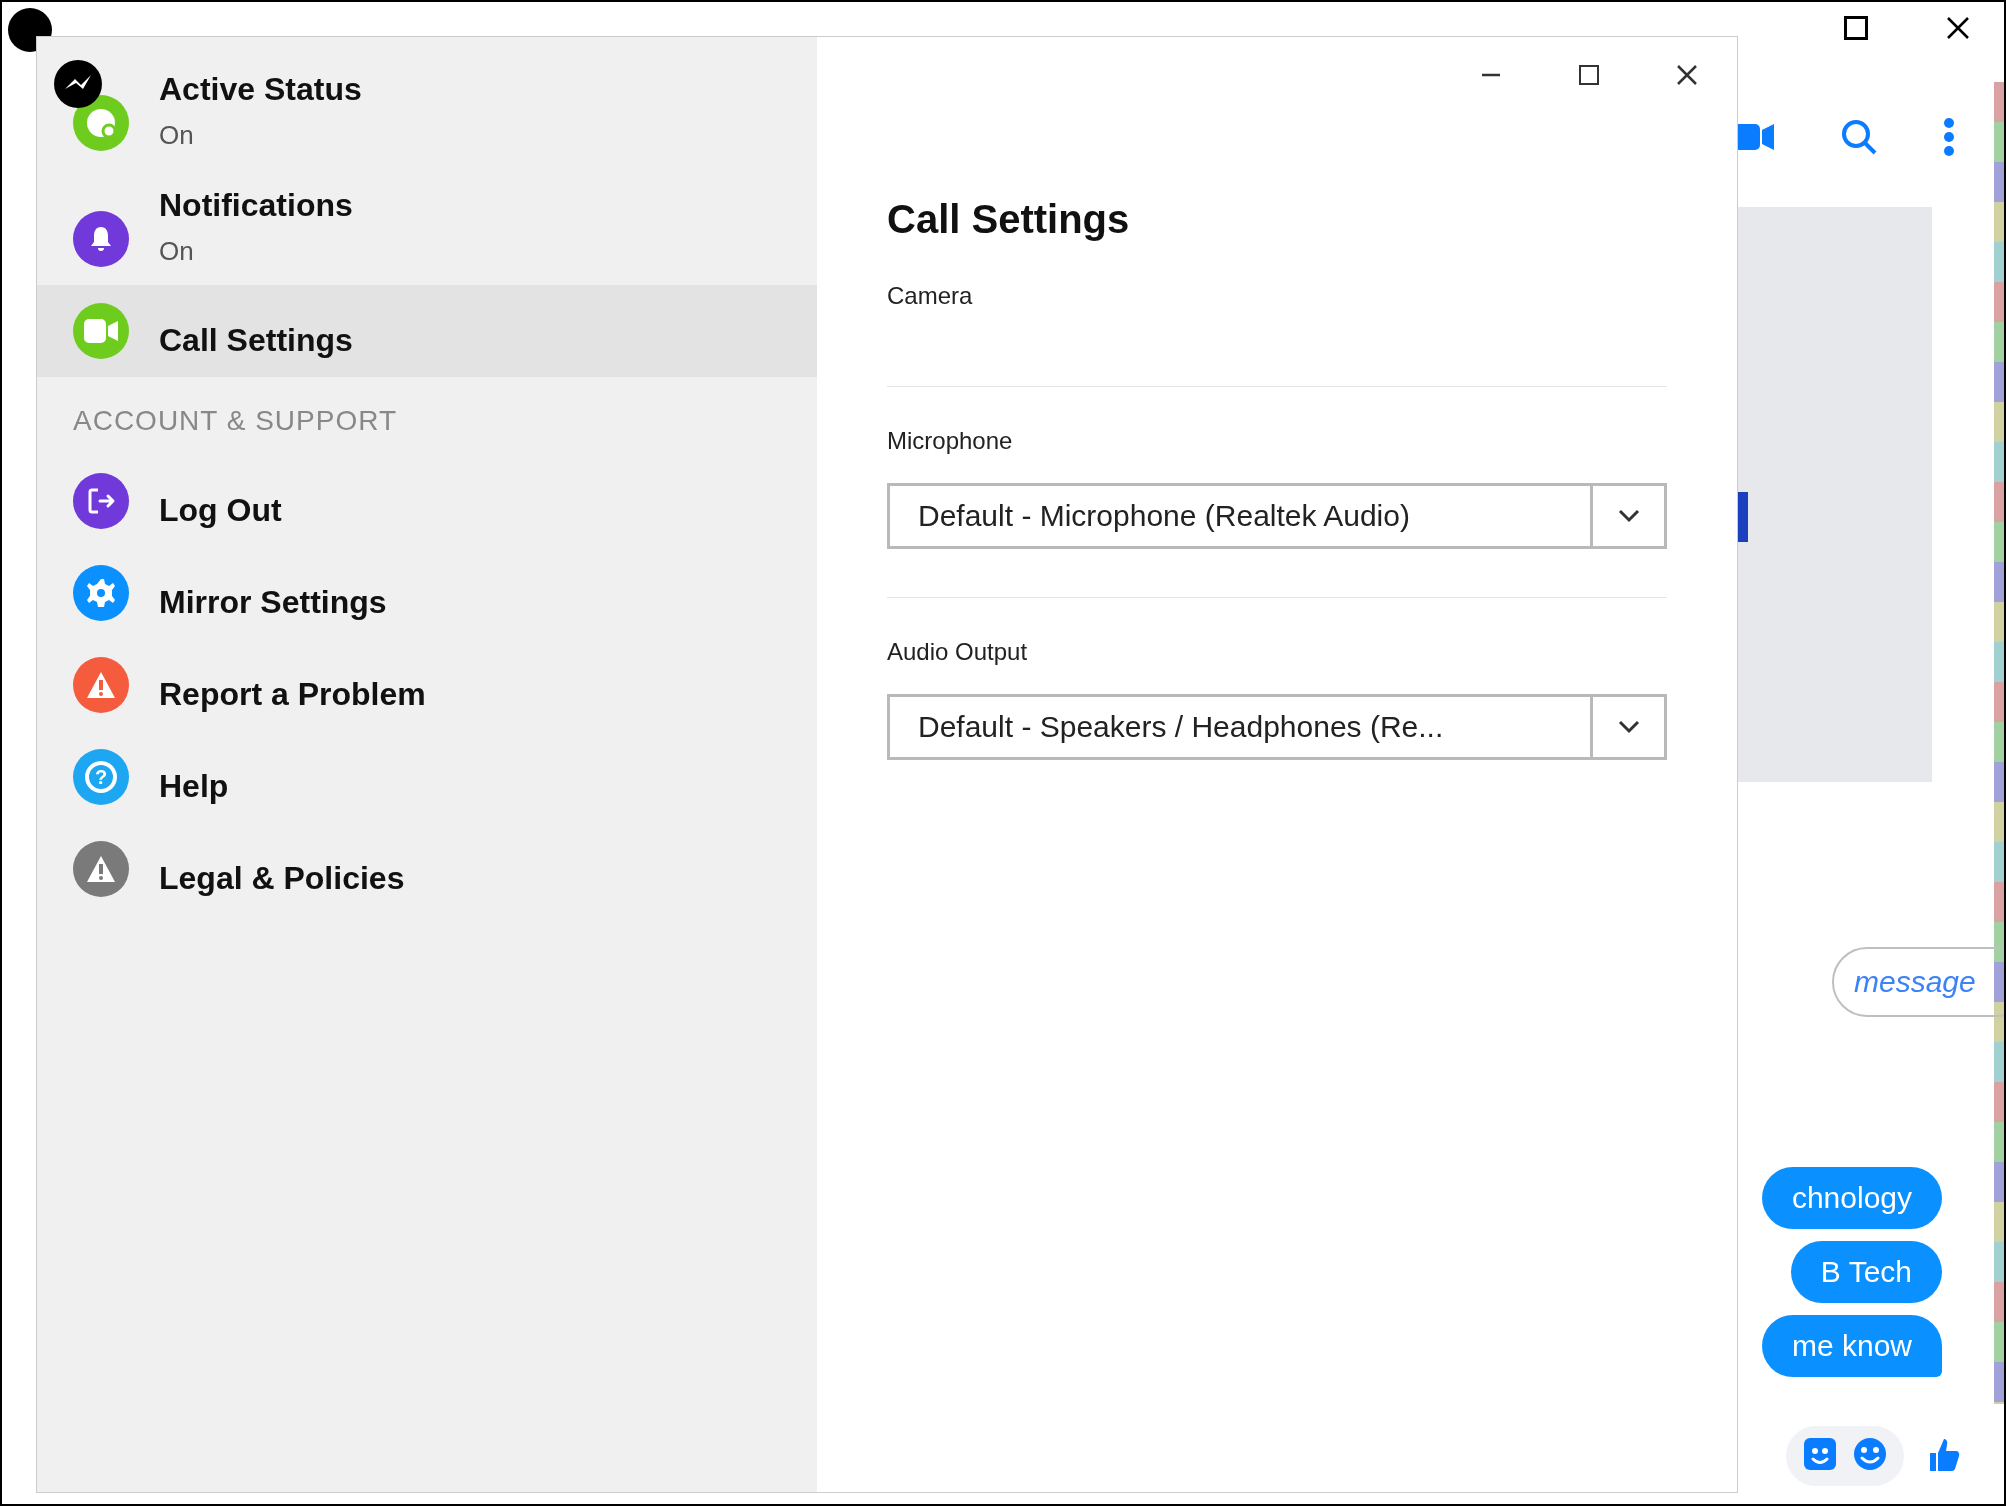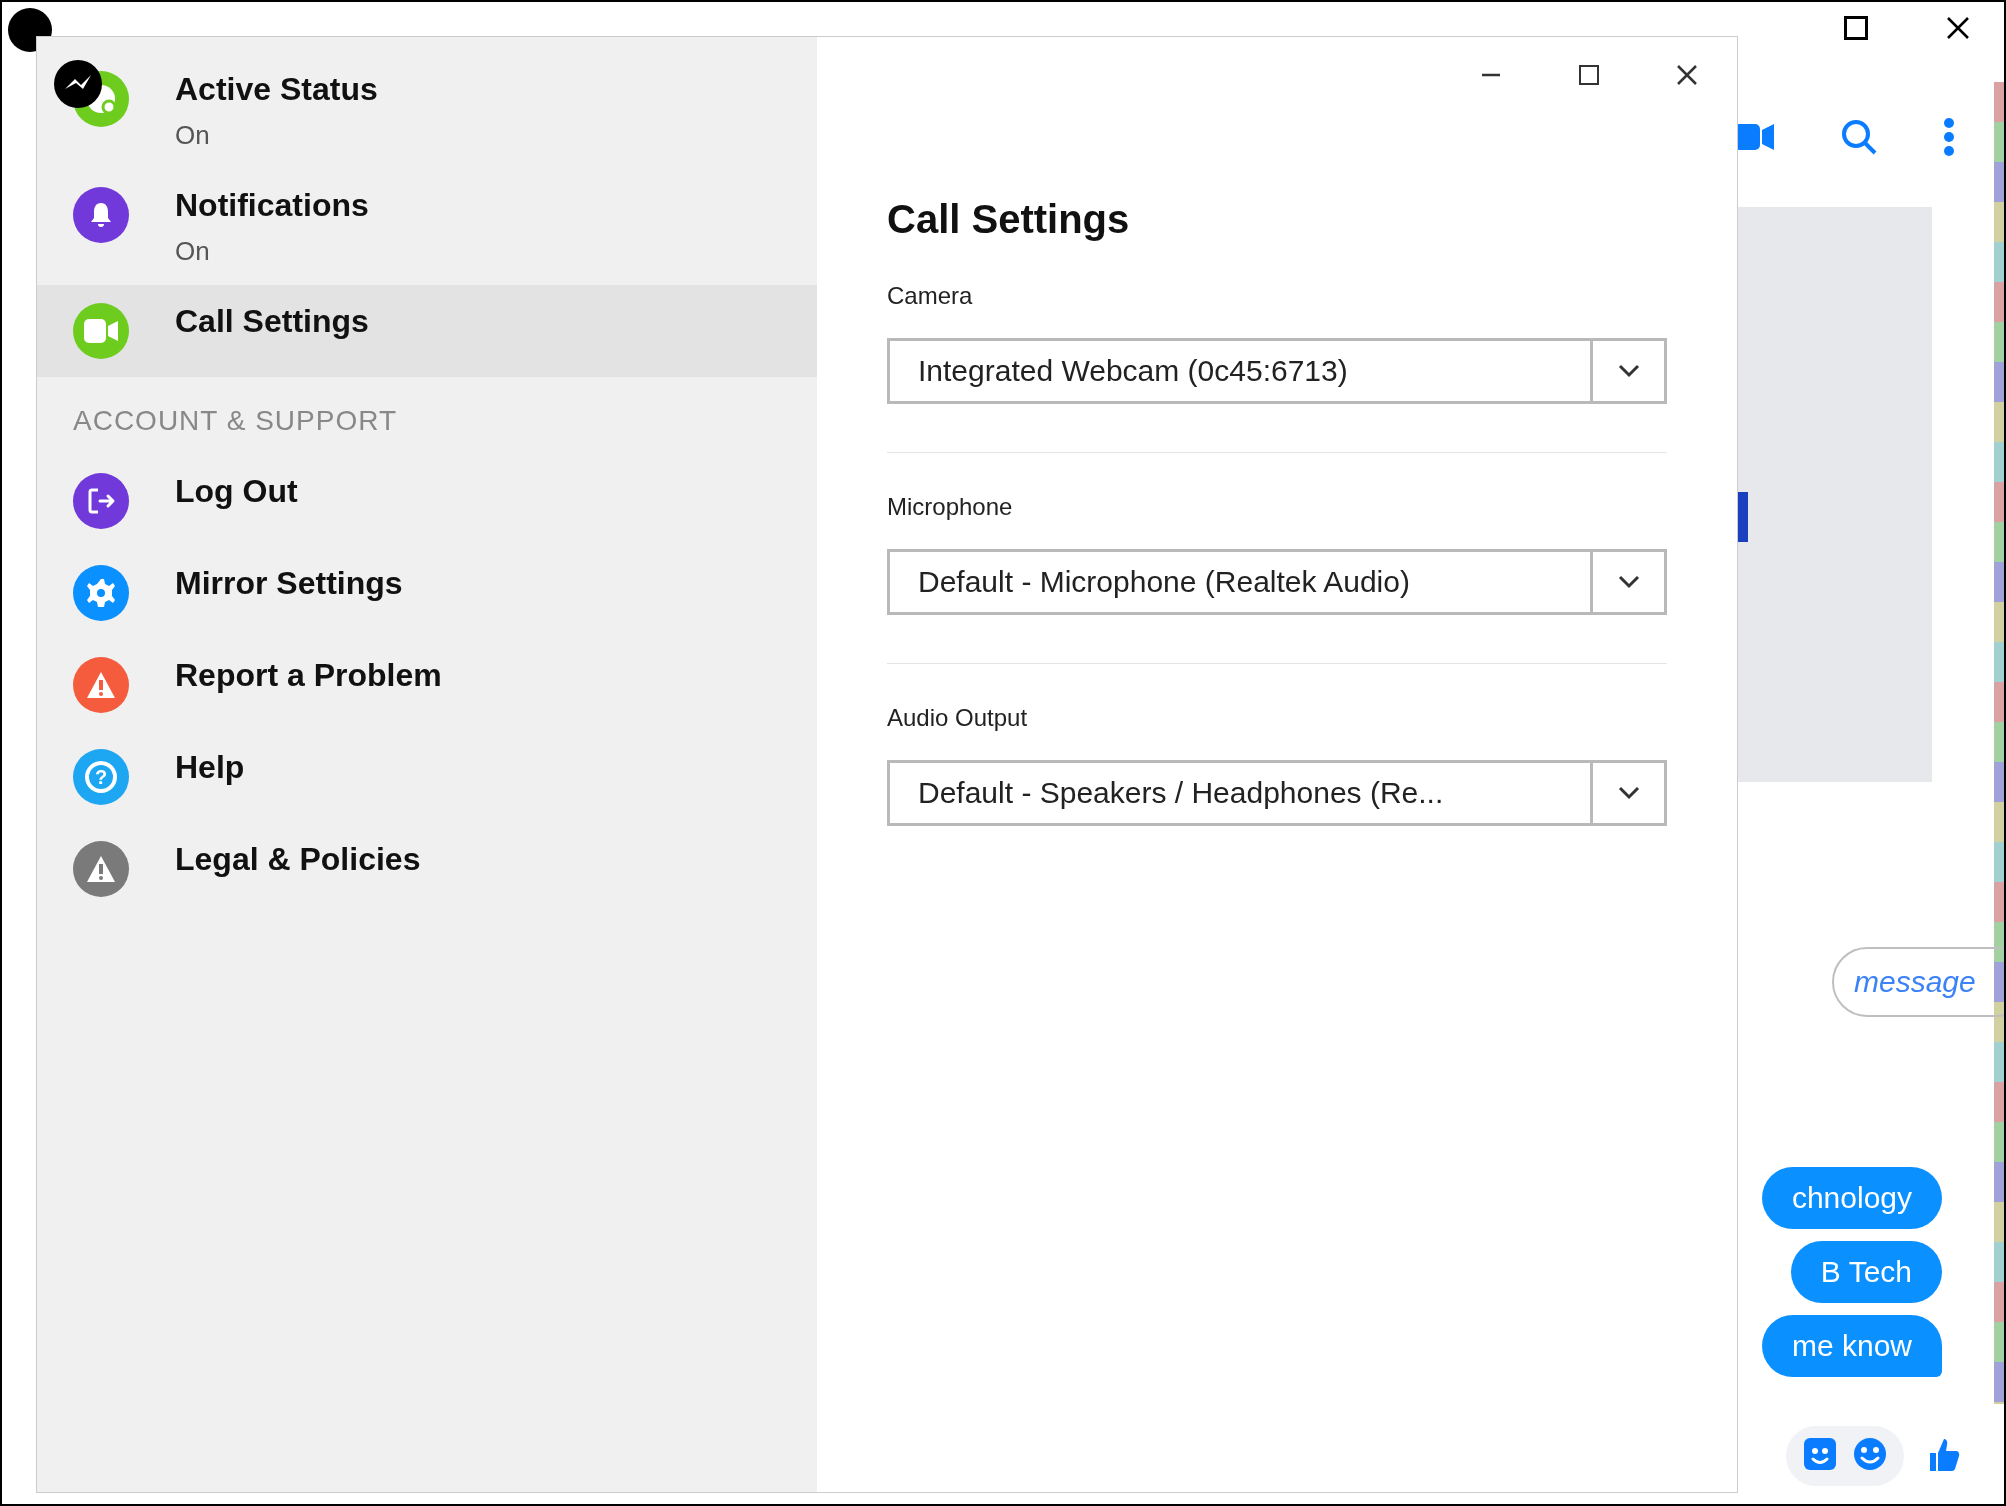--- a/index.html
+++ b/index.html
@@ -139,23 +139,23 @@
     color: #888;
     font-size: 28px;
     font-weight: 500;
     letter-spacing: 1px;
     padding: 100px 36px 18px 36px;
   }
   .section-header.second { padding-top: 28px; }
 
   .nav-item {
     display: flex;
-    align-items: flex-start;
+    align-items: flex-end;
     padding: 18px 36px;
-    gap: 46px;
+    gap: 30px;
     cursor: pointer;
   }
   .nav-item.active { background: #e3e3e3; }
   .nav-icon {
     width: 56px; height: 56px;
     border-radius: 50%;
     flex-shrink: 0;
     display: flex; align-items: center; justify-content: center;
   }
   .nav-text {
@@ -440,28 +440,20 @@
         <svg width="26" height="26" viewBox="0 0 26 26" stroke="#333" stroke-width="2.5" fill="none">
             <path d="M4 4 L22 22 M22 4 L4 22"></path>
           </svg>
       </div>
     </div>
 
     <div class="content-title">Call Settings</div>
 
     <div class="field-group">
       <div class="field-label">Camera</div>
-      <div class="select">
-        <div class="select-text">Integrated Webcam (0c45:6713)</div>
-        <div class="select-btn">
-          <svg width="22" height="14" viewBox="0 0 22 14" fill="none" stroke="#333" stroke-width="3">
-              <path d="M2 2 L11 11 L20 2"></path>
-            </svg>
-        </div>
-      </div>
     </div>
 
     <div class="field-group">
       <div class="field-label">Microphone</div>
       <div class="select">
         <div class="select-text">Default - Microphone (Realtek Audio)</div>
         <div class="select-btn">
           <svg width="22" height="14" viewBox="0 0 22 14" fill="none" stroke="#333" stroke-width="3">
               <path d="M2 2 L11 11 L20 2"></path>
             </svg>

